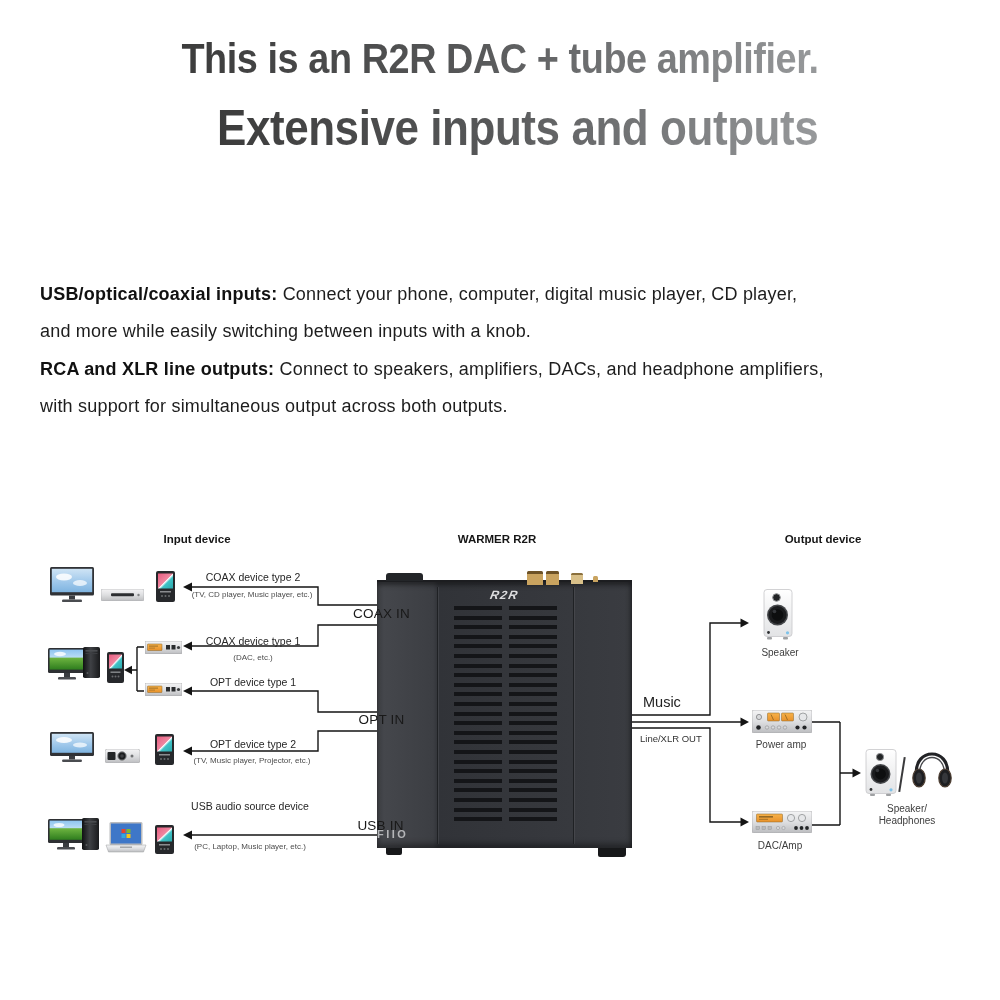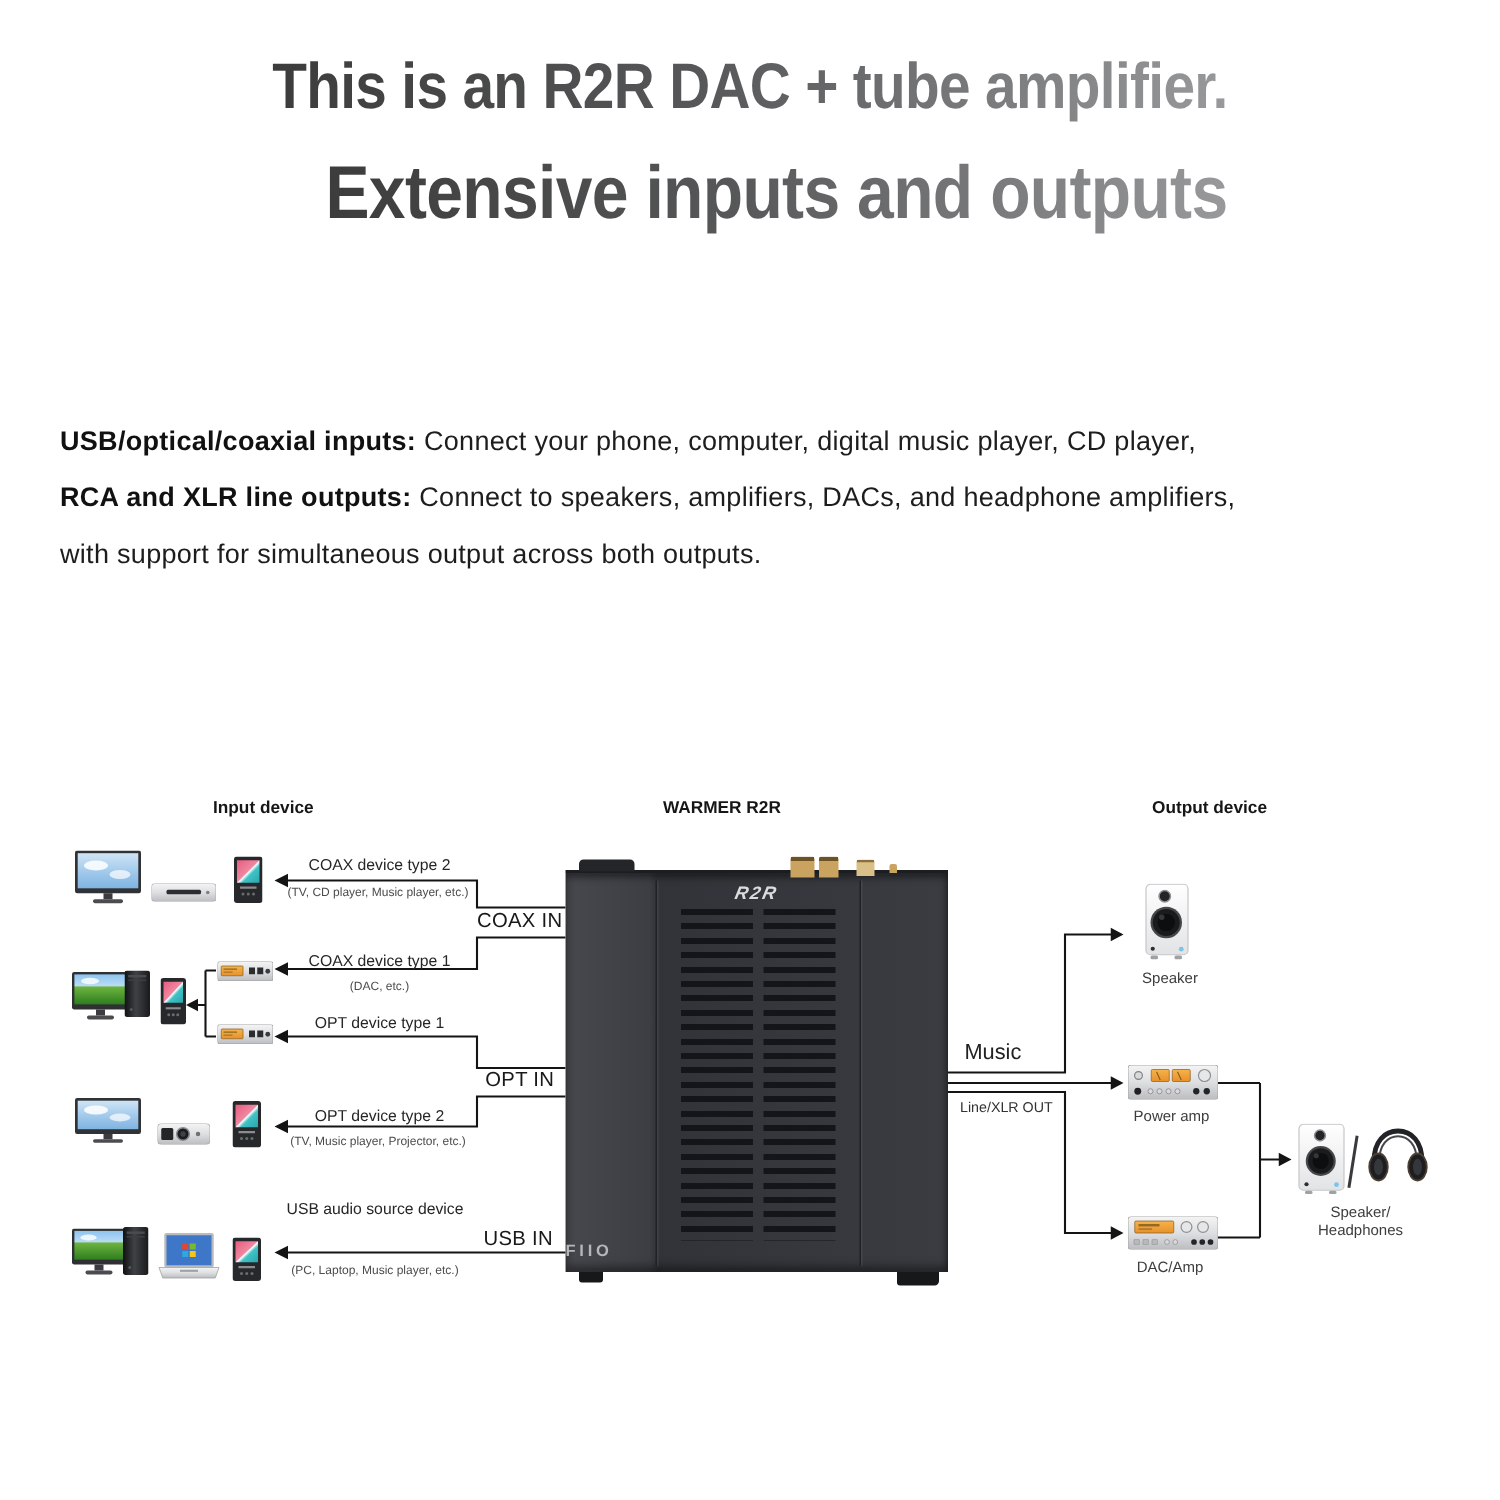--- a/index.html
+++ b/index.html
@@ -11,24 +11,24 @@
       background:linear-gradient(90deg,#3c3c3c 0%,#565758 45%,#97999b 100%);
       -webkit-background-clip:text;background-clip:text;-webkit-text-fill-color:transparent;color:transparent;}
   .t1{top:34px;font-size:43px;}
   .t2{top:99px;font-size:50px;padding-left:18px;}
   .t3{top:163px;font-size:50px;}
   
   .bodytext{position:absolute;left:40px;top:276px;width:930px;color:#1d1d1d;font-size:18px;letter-spacing:0.2px;}
   .bodyline{margin:0;height:37.3px;line-height:37.3px;white-space:nowrap;}
   .bodyline b{font-weight:bold;color:#111;margin-top:44px;}
   
-  .colhead{position:absolute;font-size:11.5px;font-weight:bold;color:#161616;width:110px;}
+  .colhead{position:absolute;font-size:11.5px;font-weight:bold;color:#161616;text-align:center;width:110px;}
   .lbl{position:absolute;font-size:10.5px;color:#262626;text-align:center;}
   .sub{position:absolute;font-size:8px;color:#4c4c4c;text-align:center;}
-  .port{position:absolute;font-size:13.5px;color:#191919;text-align:center;letter-spacing:0.2px;}
+  .port{position:absolute;font-size:13.5px;color:#191919;text-align:center;letter-spacing:0.2px;margin-left:35px;}
   .cap{position:absolute;font-size:10px;color:#3d3d3d;text-align:center;line-height:11.5px;}
   .outlbl{position:absolute;font-size:14.5px;color:#222;}
   .xlrlbl{position:absolute;font-size:9.5px;color:#333;}
   
   .wires{position:absolute;left:0;top:520px;width:1000px;height:380px;}
   
   .amp{position:absolute;left:377px;top:580px;width:255px;height:268px;
        background:linear-gradient(90deg,#46484d 0%,#3c3e43 22%,#313338 24%,#35373c 60%,#3a3c41 100%);
        border-top:2px solid #1c1d20;box-sizing:border-box;
        box-shadow:inset 0 3px 5px rgba(0,0,0,.45), inset 0 -4px 6px rgba(0,0,0,.4), inset 2px 0 3px rgba(255,255,255,.06);}
@@ -89,20 +89,21 @@
           <stop offset="1" stop-color="#e2e3e5"></stop>
       </linearGradient>
     </defs>
   </svg>
 
   <div class="title t1"><span class="grad">This is an R2R DAC + tube amplifier.</span></div>
   <div class="title t2"><span class="grad">Extensive inputs and outputs</span></div>
 
   <div class="bodytext">
     <p class="bodyline"><b>USB/optical/coaxial inputs:</b><span> Connect your phone, computer, digital music player, CD player,</span></p>
+    <p class="bodyline"><b></b><span>and more while easily switching between inputs with a knob.</span></p>
     <p class="bodyline"><b>RCA and XLR line outputs:</b><span> Connect to speakers, amplifiers, DACs, and headphone amplifiers,</span></p>
     <p class="bodyline"><b></b><span>with support for simultaneous output across both outputs.</span></p>
   </div>
 
   <div class="colhead" style="left:142px;top:533px">Input device</div>
   <div class="colhead" style="left:442px;top:533px">WARMER R2R</div>
   <div class="colhead" style="left:768px;top:533px">Output device</div>
 
   <svg class="wires" viewBox="0 0 1000 380">
     <g stroke="#141414" stroke-width="1.4" fill="none">

